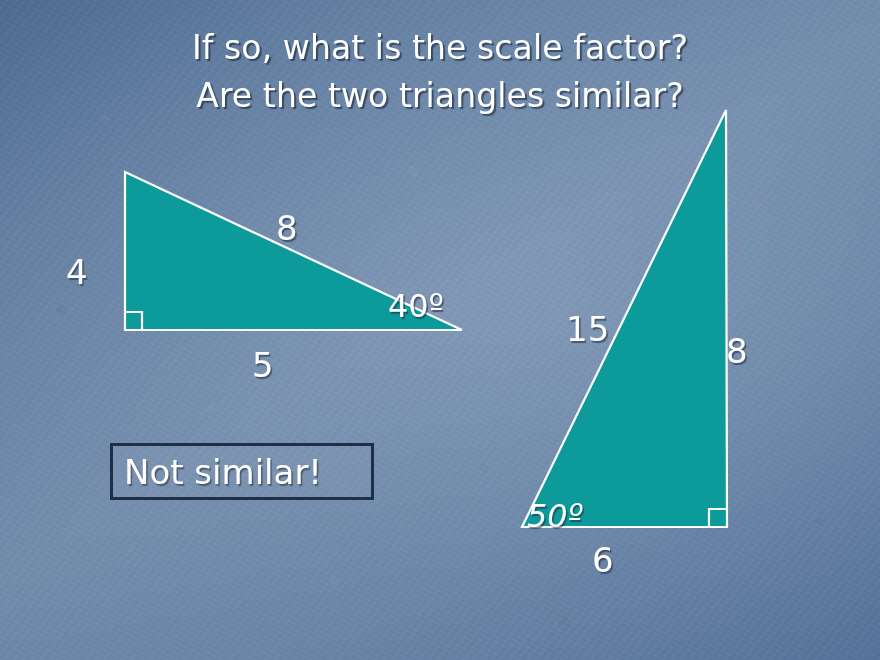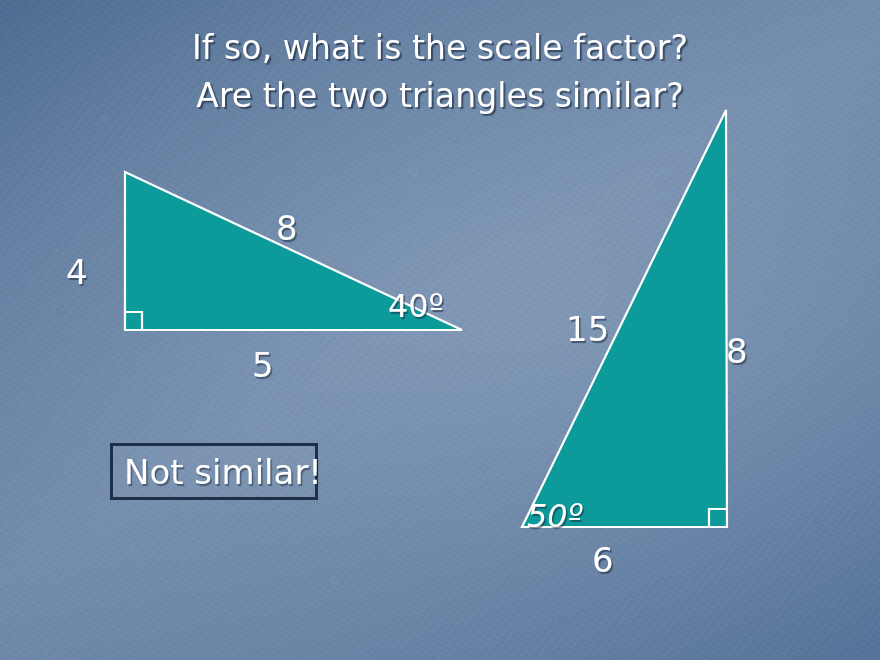--- a/index.html
+++ b/index.html
@@ -97,21 +97,21 @@
     font-size: 32px;
     line-height: 32px;
     text-shadow: 1.5px 1.5px 1px rgba(25,38,58,0.55);
     white-space: nowrap;
   }
 
   #answer-box {
     position: absolute;
     left: 110px;
     top: 443px;
-    width: 208px;
+    width: 264px;
     height: 57px;
     border: 3px solid #1d2f49;
     box-sizing: border-box;
     display: flex;
     align-items: center;
     background: rgba(255,255,255,0.035);
   }
   #answer-text {
     color: #ffffff;
     font-size: 34px;

